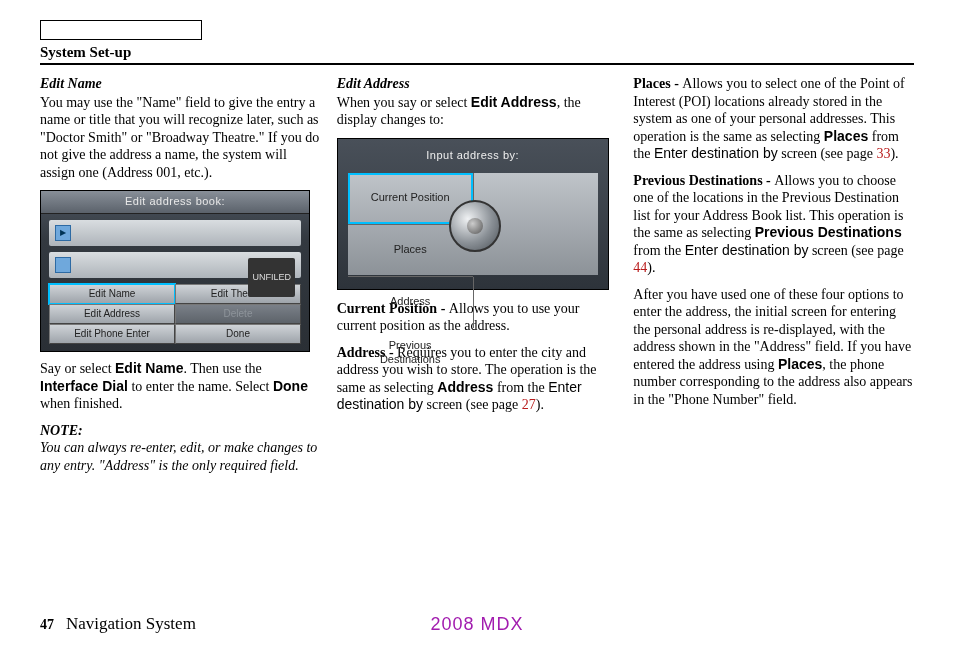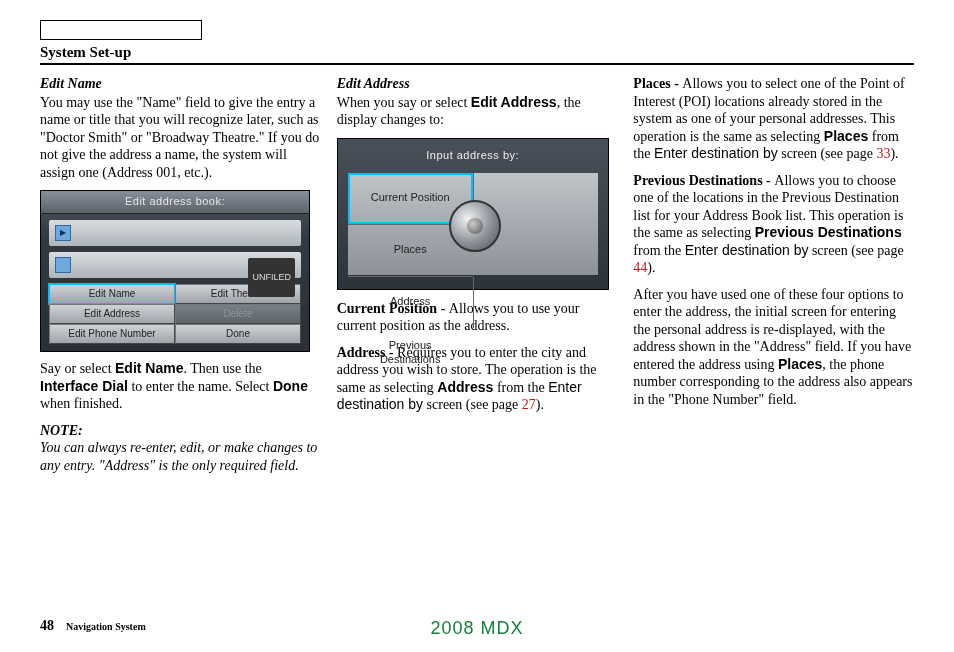--- a/index.html
+++ b/index.html
@@ -140,24 +140,24 @@
   .shot2 .dial::after{
     content:""; position:absolute; left:50%;top:50%;width:16px;height:16px;margin:-8px 0 0 -8px;
     border-radius:50%; background:radial-gradient(circle at 35% 35%,#ccc,#555);
   }
 
   .footer {
     position:absolute; left:40px; right:40px; bottom:18px;
     display:flex; align-items:baseline;
   }
   .footer .pgnum { font-weight:bold; margin-right:12px; }
-  .footer .section { font-weight:bold; font-size:10px; }
+  .footer .section { font-weight:normal; font-size:17px; }
   .footer .model {
     position:absolute; left:50%; transform:translateX(-50%);
-    color:#15803d; font-size:18px; font-family:Arial,Helvetica,sans-serif; letter-spacing:1px;
+    color:#a21caf; font-size:18px; font-family:Arial,Helvetica,sans-serif; letter-spacing:1px;
   }
 </style>
 </head>
 <body>
 
 <div class="page">
   <div class="top-box"></div>
   <h1 class="page-title">System Set-up</h1>
   <hr class="thick">
 
@@ -179,21 +179,21 @@
           </div>
           <div class="btnrow">
             <div class="btn sel">Edit Name</div>
             <div class="btn">Edit Theatre</div>
           </div>
           <div class="btnrow">
             <div class="btn">Edit Address</div>
             <div class="btn dim">Delete</div>
           </div>
           <div class="btnrow">
-            <div class="btn">Edit Phone Number</div>
+            <div class="btn">Edit Phone Enter</div>
             <div class="btn">Done</div>
           </div>
         </div>
       </div>
 
       <p>
         <span>Say or select </span><span class="bold sans">Edit Name</span><span>. Then use the </span><span class="bold sans">Interface Dial</span><span> to enter the name. Select </span><span class="bold sans">Done</span><span> when finished.</span>
       </p>
 
       <div class="note-head">NOTE:</div>
@@ -235,16 +235,16 @@
       </p>
       <p>
         <span>After you have used one of these four options to enter the address, the initial screen for entering the personal address is re-displayed, with the address shown in the "Address" field. If you have entered the address using </span><span class="bold sans">Places</span><span>, the phone number corresponding to the address also appears in the "Phone Number" field.</span>
       </p>
     </div>
 
   </div>
 </div>
 
 <div class="footer">
-  <span class="pgnum">48</span>
+  <span class="pgnum">47</span>
   <span class="section">Navigation System</span>
   <span class="model">2008 MDX</span>
 </div>
 
 </body></html>

